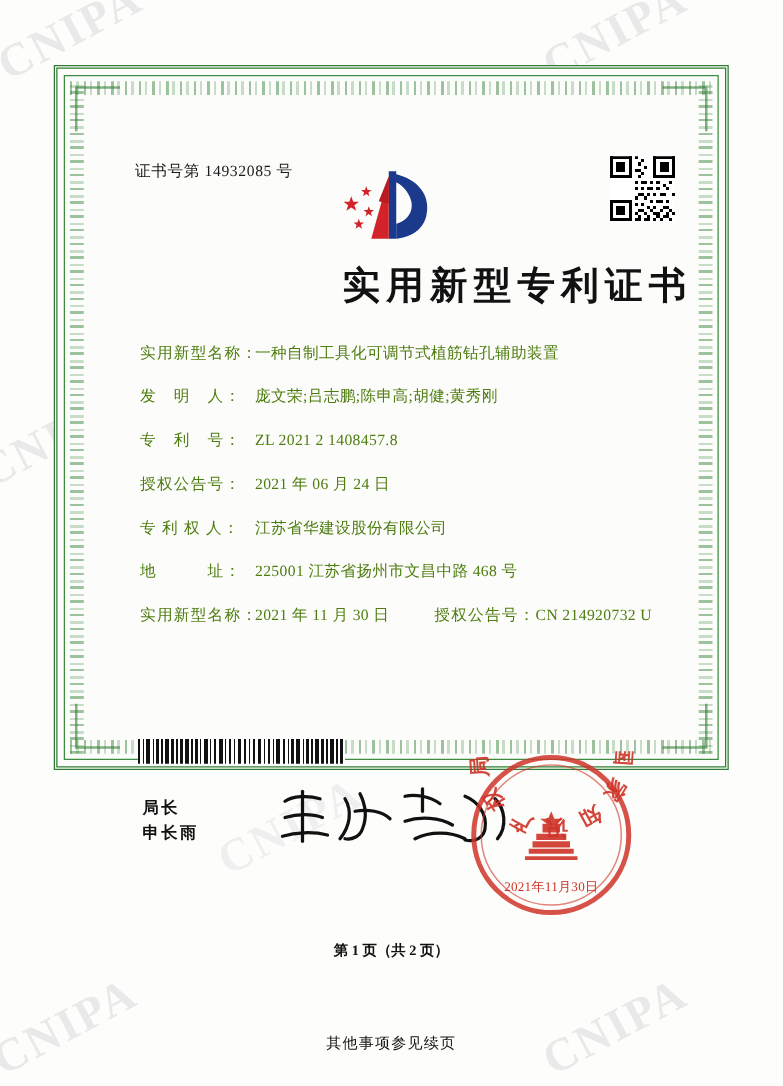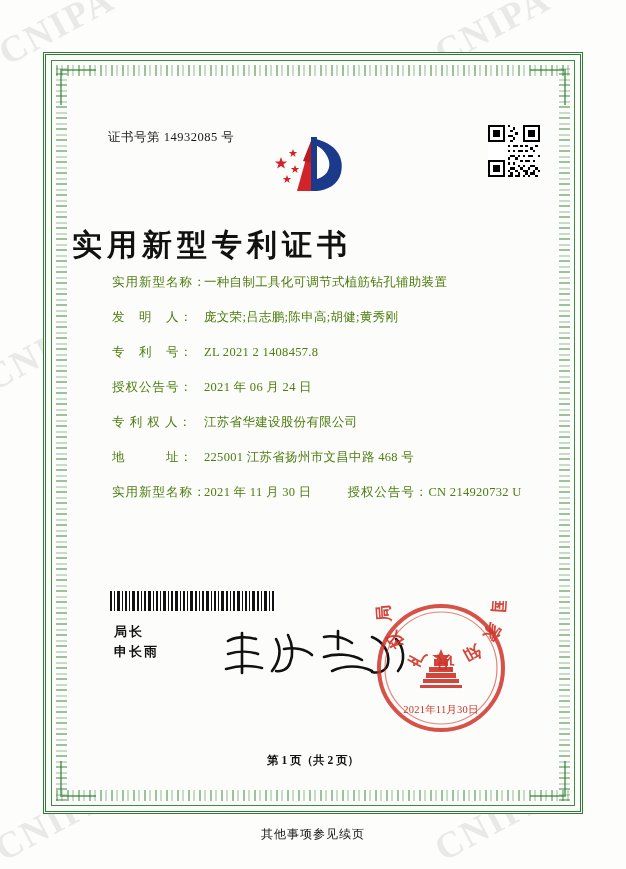--- a/index.html
+++ b/index.html
@@ -41,21 +41,21 @@
   .wm6 { top: 640px; left: 170px; font-size: 37px; transform: rotate(-28deg); color:#efefef;}
   .wm7 { top: 800px; left: -10px; font-size: 37px; transform: rotate(-28deg); }
   .wm8 { top: 800px; left: 430px; font-size: 37px; transform: rotate(-28deg); }
 
   
   #cert {
     position: absolute;
     left: 43px;
     top: 52px;
     width: 540px;
-    height: 762px;
+    height: 564px;
     background: #fcfdfa;
     border: 3px double #2f7d32;
     box-sizing: border-box;
   }
   #cert::before {
     content: "";
     position: absolute;
     left: 5px; top: 5px; right: 5px; bottom: 5px;
     border: 1px solid #3d8b40;
     pointer-events: none;
@@ -126,23 +126,23 @@
     position: absolute;
     left: 50%;
     top: 52px;
     transform: translateX(-50%);
     width: 120px;
     height: 62px;
   }
 
   .title {
     position: absolute;
-    top: 144px;
+    top: 127px;
     left: 0; right: 0;
-    text-align: left;
+    text-align: right;
     font-family: "Liberation Serif", serif;
     font-weight: bold;
     font-size: 30px;
     letter-spacing: 5px;
     color: #111;
   }
 
   .fields {
     position: absolute;
     top: 192px;
@@ -192,21 +192,21 @@
     left: 38px;
     top: 510px;
     width: 166px;
     height: 20px;
   }
 
   
   .sig-labels {
     position: absolute;
     left: 42px;
-    top: 541px;
+    top: 555px;
     font-family: "Liberation Serif", serif;
     font-size: 13px;
     line-height: 20px;
     font-weight: bold;
     color: #111;
     letter-spacing: 2px;
   }
   #handwriting {
     position: absolute;
     left: 148px;

